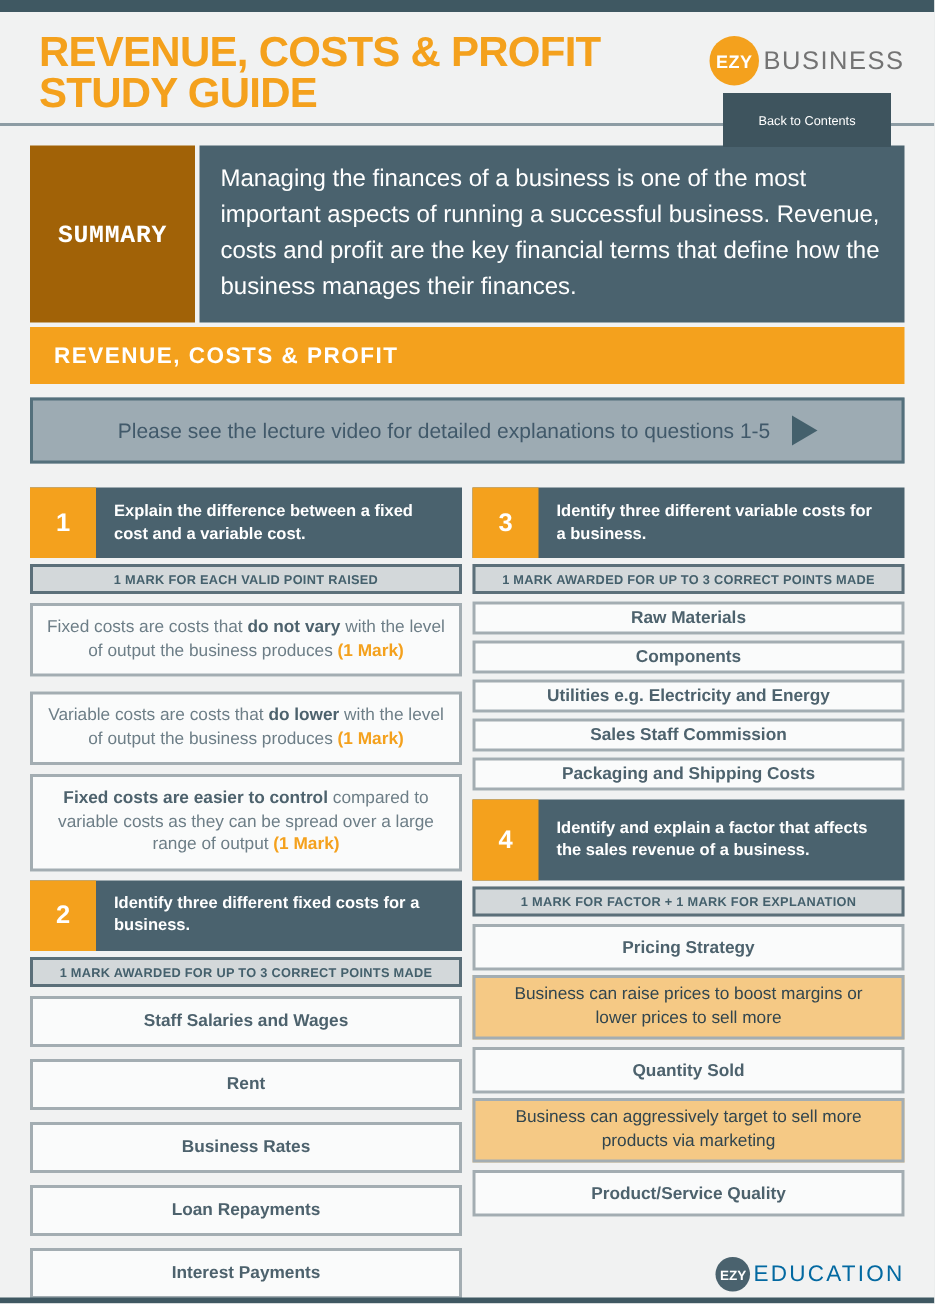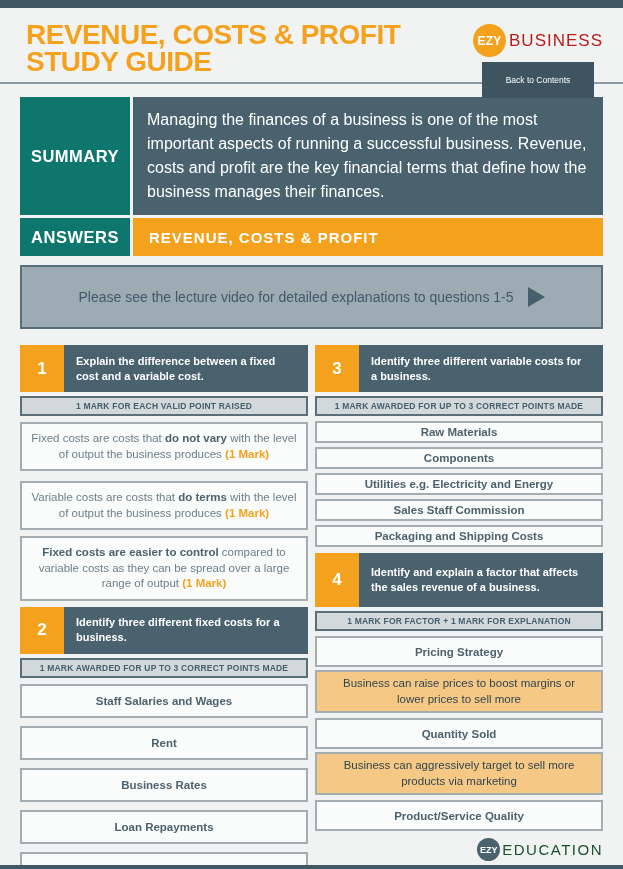--- a/index.html
+++ b/index.html
@@ -21,45 +21,45 @@
     display:flex; justify-content:space-between; align-items:flex-start;
   }
   .page-title{ color:#f4a11d; font-weight:bold; font-size:28px; line-height:0.96; letter-spacing:-0.5px; }
   .brand{ display:flex; flex-direction:column; align-items:center; margin-top:2px; }
   .brand-row{ display:flex; align-items:center; gap:3px; }
   .brand-circle{
     width:33px; height:33px; border-radius:50%; background:#f4a11d;
     color:#fff; font-weight:bold; font-size:12px; display:flex; align-items:center; justify-content:center;
     letter-spacing:0.3px;
   }
-  .brand-name{ color:#b91c1c; font-size:17px; letter-spacing:1px; }
+  .brand-name{ color:#737373; font-size:17px; letter-spacing:1px; }
   .back-btn{
     margin-top:5px; width:112px; height:36px; background:#3e545e; color:#fff;
     border:none; font-size:8.5px; font-family:"Liberation Sans",sans-serif; cursor:pointer;
   }
 
   
   .row2{ display:flex; gap:3px; margin:13px 20px 0 20px; }
   .label-box{
-    width:110px; flex:none; background:#0f766e; color:#fff; font-weight:bold;
-    display:flex; align-items:center; justify-content:center; font-size:16.5px; letter-spacing:0.5px;
+    width:110px; flex:none; background:#a16207; color:#fff; font-weight:bold;
+    display:flex; align-items:center; justify-content:center; font-size:16.5px; letter-spacing:0.5px;font-family:Liberation Mono, monospace;
   }
   .summary-body{
     flex:1; background:#4a626e; color:#fff; font-size:16px; line-height:1.5;
     padding:11px 14px; min-height:68px;
   }
   .answers-row{ margin-top:3px; height:38px; }
   .answers-title{
     flex:1; background:#f4a11d; color:#fff; font-weight:bold; font-size:15px;
     letter-spacing:1px; display:flex; align-items:center; padding-left:16px;
   }
 
   
   .video-banner{
-    margin:9px 20px 0 20px; height:64px; background:#9dabb3; border:2px solid #54707c;
+    margin:9px 20px 0 20px; height:44px; background:#9dabb3; border:2px solid #54707c;
     display:flex; align-items:center; justify-content:center; gap:14px; cursor:pointer;
   }
   .video-banner-text{ color:#41596a; font-size:14px; }
   .play-icon{
     width:0; height:0; border-top:10px solid transparent; border-bottom:10px solid transparent;
     border-left:17px solid #44606c;
   }
 
   
   .columns{ display:flex; gap:7px; margin:16px 20px 0 20px; }
@@ -107,21 +107,21 @@
   .gap-q2{ margin-top:6px; }
 
   
   .footer-brand{
     position:absolute; right:20px; bottom:8px; display:flex; align-items:center; gap:2px;
   }
   .footer-circle{
     width:23px; height:23px; border-radius:50%; background:#4a626e; color:#fff;
     font-weight:bold; font-size:9px; display:flex; align-items:center; justify-content:center;
   }
-  .footer-name{ color:#14532d; font-size:15px; letter-spacing:1.5px; }
+  .footer-name{ color:#0369a1; font-size:15px; letter-spacing:1.5px; }
 </style>
 </head>
 <body>
 
 <div class="page">
   <div class="edge-bar edge-top"></div>
 
   <div class="header">
     <div>
       <div class="page-title">REVENUE, COSTS &amp; PROFIT</div>
@@ -135,21 +135,20 @@
       <button class="back-btn">Back to Contents</button>
     </div>
   </div>
 
   <div class="row2">
     <div class="label-box">SUMMARY</div>
     <div class="summary-body">Managing the finances of a business is one of the most important aspects of running a successful business. Revenue, costs and profit are the key financial terms that define how the business manages their finances.</div>
   </div>
 
   <div class="row2 answers-row">
-    <div class="label-box">ANSWERS</div>
     <div class="answers-title">REVENUE, COSTS &amp; PROFIT</div>
   </div>
 
   <div class="video-banner">
     <span class="video-banner-text">Please see the lecture video for detailed explanations to questions 1-5</span>
     <span class="play-icon"></span>
   </div>
 
   <div class="columns">
 
@@ -158,21 +157,21 @@
       <div class="q-header">
         <div class="q-num">1</div>
         <div class="q-title">Explain the difference between a fixed cost and a variable cost.</div>
       </div>
       <div class="mark-bar">1 MARK FOR EACH VALID POINT RAISED</div>
 
       <div class="ans-box" style="min-height:44px;">
         <div><span>Fixed costs are costs that </span><span class="b">do not vary</span><span> with the level of output the business produces </span><span class="mark">(1 Mark)</span></div>
       </div>
       <div class="ans-box" style="min-height:44px; margin-top:10px;">
-        <div><span>Variable costs are costs that </span><span class="b">do terms</span><span> with the level of output the business produces </span><span class="mark">(1 Mark)</span></div>
+        <div><span>Variable costs are costs that </span><span class="b">do lower</span><span> with the level of output the business produces </span><span class="mark">(1 Mark)</span></div>
       </div>
       <div class="ans-box" style="min-height:54px;">
         <div><span class="b">Fixed costs are easier to control</span><span> compared to variable costs as they can be spread over a large range of output </span><span class="mark">(1 Mark)</span></div>
       </div>
 
       <div class="q-header gap-q2">
         <div class="q-num">2</div>
         <div class="q-title">Identify three different fixed costs for a business.</div>
       </div>
       <div class="mark-bar">1 MARK AWARDED FOR UP TO 3 CORRECT POINTS MADE</div>

